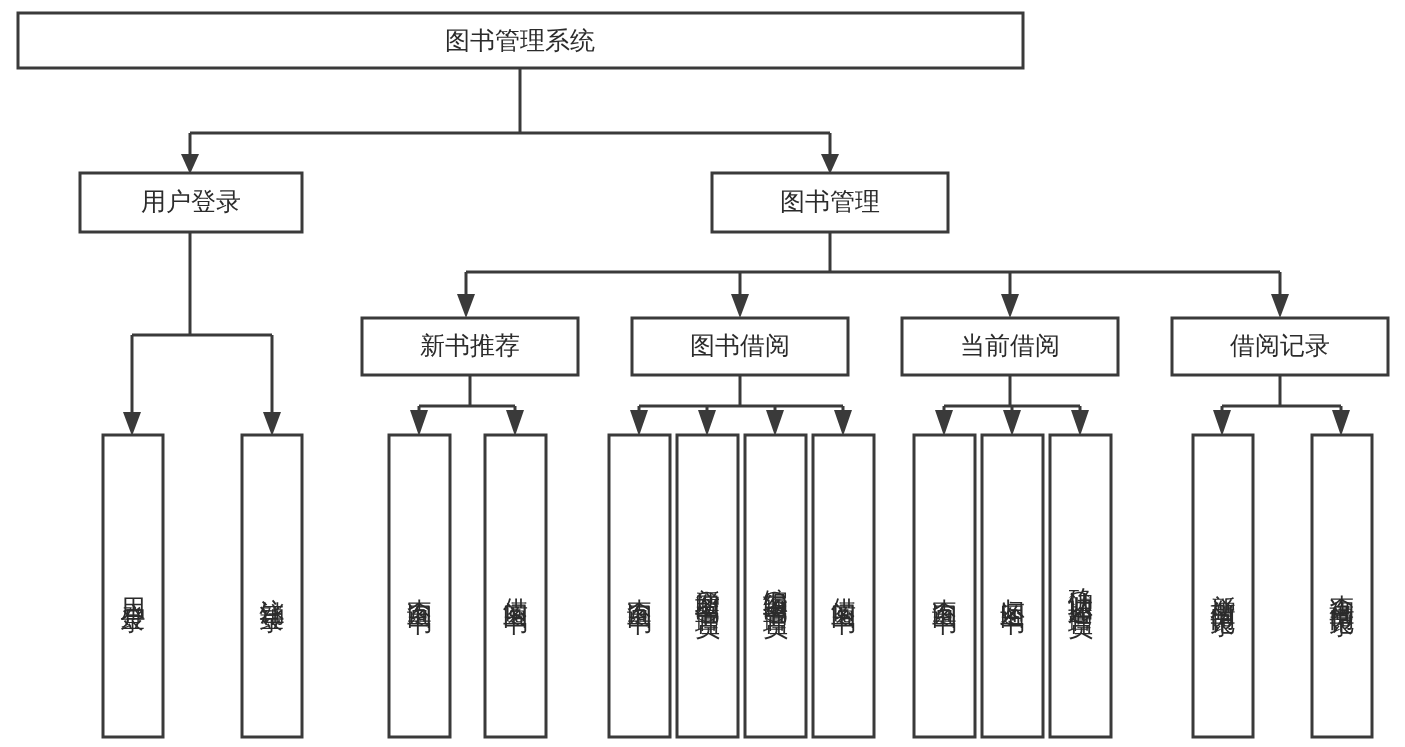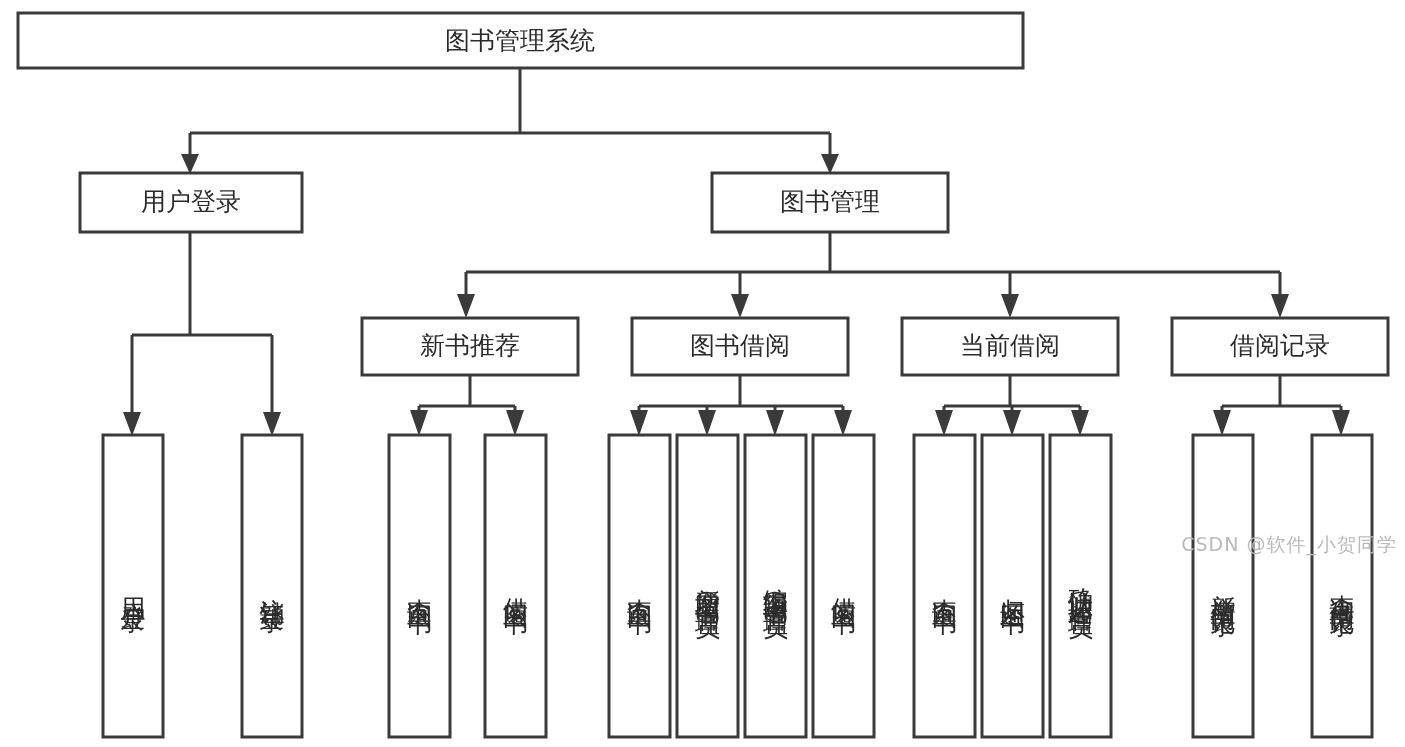--- a/index.html
+++ b/index.html
@@ -169,15 +169,14 @@
   <div class="vbox-text" style="left:745px;top:435px;width:61px;height:302px;">编辑图书（管理员）</div>
   <div class="vbox-text" style="left:813px;top:435px;width:61px;height:302px;">借阅图书</div>
 
   <div class="vbox-text" style="left:914px;top:435px;width:61px;height:302px;">查询图书</div>
   <div class="vbox-text" style="left:982px;top:435px;width:61px;height:302px;">归还图书</div>
   <div class="vbox-text" style="left:1050px;top:435px;width:61px;height:302px;">确认归还（管理员）</div>
 
   <div class="vbox-text" style="left:1193px;top:435px;width:60px;height:302px;">新增借阅记录</div>
   <div class="vbox-text" style="left:1312px;top:435px;width:60px;height:302px;">查询借阅记录</div>
 
-  <div class="watermark">CSDN @软件_小贺同学</div>
 
 </div>
 
 </body></html>

